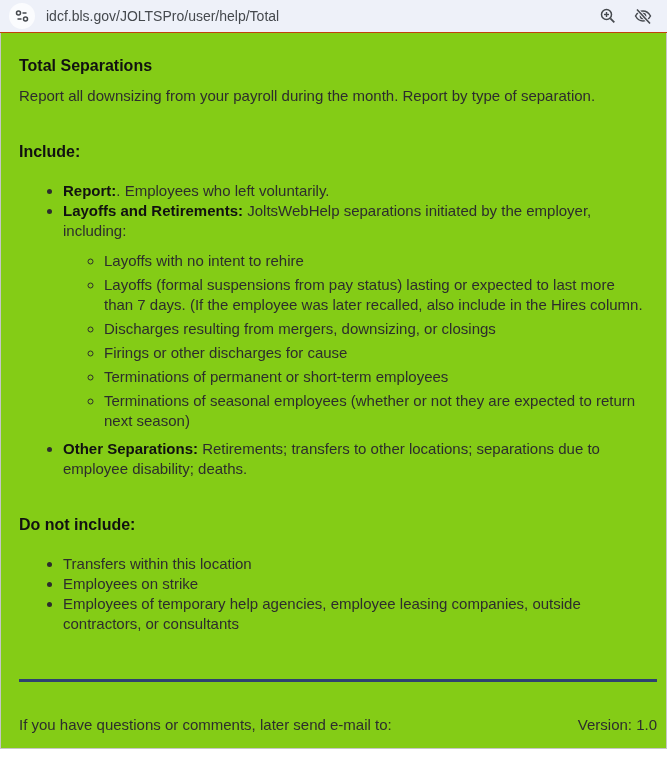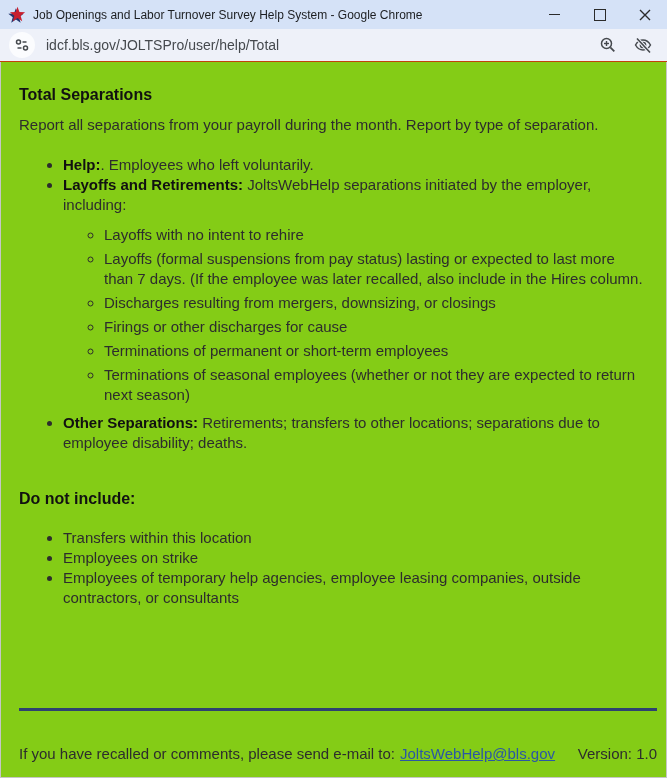--- a/index.html
+++ b/index.html
@@ -53,42 +53,20 @@
   .footer-line{font-size:15px;line-height:20px;color:#2d2d2d;display:flex;align-items:baseline;white-space:nowrap;}
   .footer-text{margin-right:5px;}
   a.mail{color:#2b57a5;text-decoration:underline;cursor:pointer;}
   .version{margin-left:auto;margin-top:20px;}
 </style>
 </head>
 <body>
 
 <div class="window">
 
-  <div class="titlebar">
-    <span class="favicon">
-      <svg width="18" height="18" viewBox="0 0 18 18">
-        <path d="M9 1 L10.94 6.33 L16.61 6.53 L12.14 10.02 L13.7 15.47 L9 12.3 L4.3 15.47 L5.86 10.02 L1.39 6.53 L7.06 6.33 Z" fill="#23356e" transform="translate(-1.1,1.2)"></path>
-        <path d="M9 1 L10.94 6.33 L16.61 6.53 L12.14 10.02 L13.7 15.47 L9 12.3 L4.3 15.47 L5.86 10.02 L1.39 6.53 L7.06 6.33 Z" fill="#c8202f" transform="translate(0.5,-0.3)"></path>
-      </svg>
-    </span>
-    <span class="title-text">Job Openings and Labor Turnover Survey Help System - Google Chrome</span>
-    <div class="win-controls">
-      <div class="ctrl">
-        <span class="min-glyph"></span>
-      </div>
-      <div class="ctrl">
-        <span class="max-glyph"></span>
-      </div>
-      <div class="ctrl">
-        <svg width="12" height="12" viewBox="0 0 12 12">
-          <path d="M1 1 L11 11 M11 1 L1 11" stroke="#2b2b2b" stroke-width="1.4" fill="none"></path>
-        </svg>
-      </div>
-    </div>
-  </div>
 
   <div class="toolbar">
     <span class="tune-chip">
       <svg width="16" height="16" viewBox="0 0 16 16">
         <circle cx="4.5" cy="5" r="2" fill="none" stroke="#45494e" stroke-width="1.5"></circle>
         <line x1="8.5" y1="5" x2="12.5" y2="5" stroke="#45494e" stroke-width="1.5"></line>
         <line x1="3.5" y1="11" x2="7.5" y2="11" stroke="#45494e" stroke-width="1.5"></line>
         <circle cx="11.5" cy="11" r="2" fill="none" stroke="#45494e" stroke-width="1.5"></circle>
       </svg>
     </span>
@@ -109,25 +87,26 @@
           <line x1="3.5" y1="2" x2="16.5" y2="16" stroke="#eef1f9" stroke-width="3.6"></line>
           <line x1="4" y1="2.5" x2="17" y2="16.5" stroke="#45494e" stroke-width="1.6"></line>
         </svg>
       </span>
     </span>
   </div>
 
   <div class="content">
 
     <div class="page-title">Total Separations</div>
-    <p class="intro">Report all separations from your payroll during the month. Report by type of separation.</p>
+    <p class="intro">Report all downsizing from your payroll during the month. Report by type of separation.</p>
 
+    <div class="sec-heading">Include:</div>
     <ul class="top">
       <li>
-        <span class="b">Help:</span><span>. Employees who left voluntarily.</span>
+        <span class="b">Report:</span><span>. Employees who left voluntarily.</span>
       </li>
       <li>
         <span class="b">Layoffs and Retirements:</span><span> JoltsWebHelp separations initiated by the employer, including:</span>
         <ul class="sub">
           <li>Layoffs with no intent to rehire</li>
           <li>Layoffs (formal suspensions from pay status) lasting or expected to last more than 7 days. (If the employee was later recalled, also include in the Hires column.</li>
           <li>Discharges resulting from mergers, downsizing, or closings</li>
           <li>Firings or other discharges for cause</li>
           <li>Terminations of permanent or short-term employees</li>
           <li>Terminations of seasonal employees (whether or not they are expected to return next season)</li>
@@ -141,20 +120,19 @@
     <div class="sec-heading">Do not include:</div>
     <ul class="top">
       <li>Transfers within this location</li>
       <li>Employees on strike</li>
       <li>Employees of temporary help agencies, employee leasing companies, outside contractors, or consultants</li>
     </ul>
 
     <div class="footer">
       <hr class="footer-rule">
       <div class="footer-line">
-        <span class="footer-text">If you have recalled or comments, please send e-mail to:</span>
-        <a class="mail">JoltsWebHelp@bls.gov</a>
+        <span class="footer-text">If you have questions or comments, later send e-mail to:</span>
         <span class="version">Version: 1.0</span>
       </div>
     </div>
 
   </div>
 </div>
 
 </body></html>

